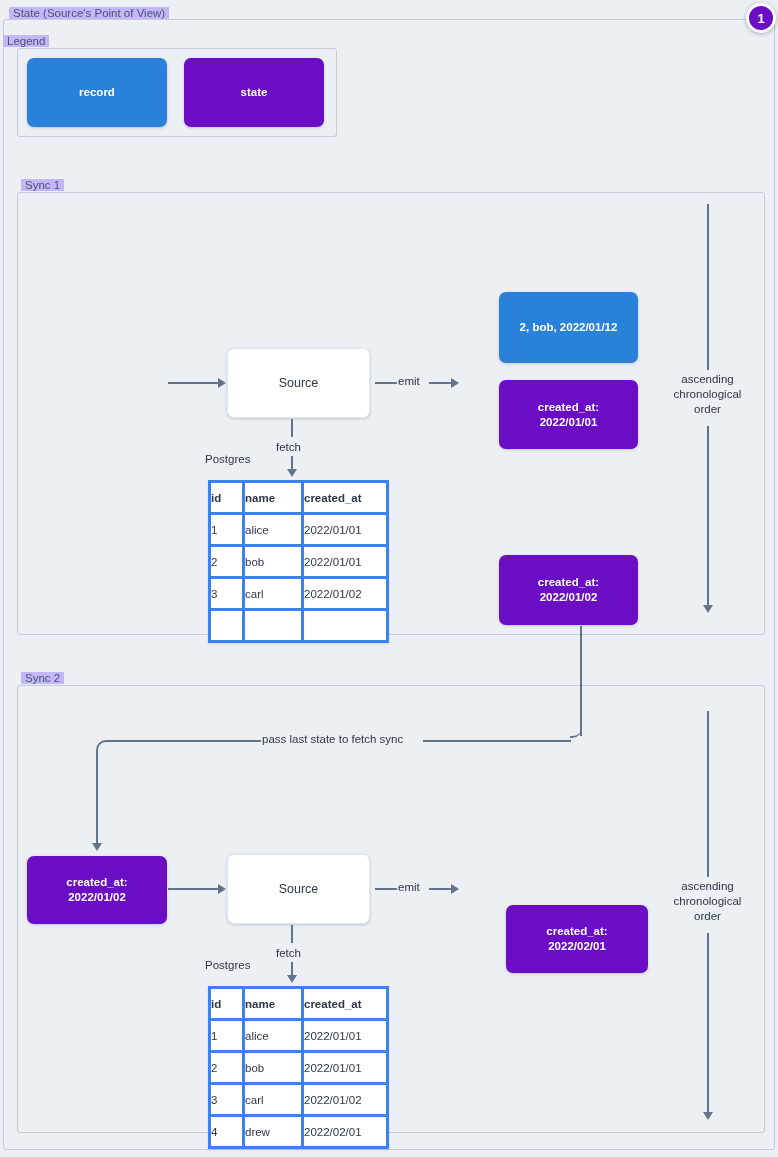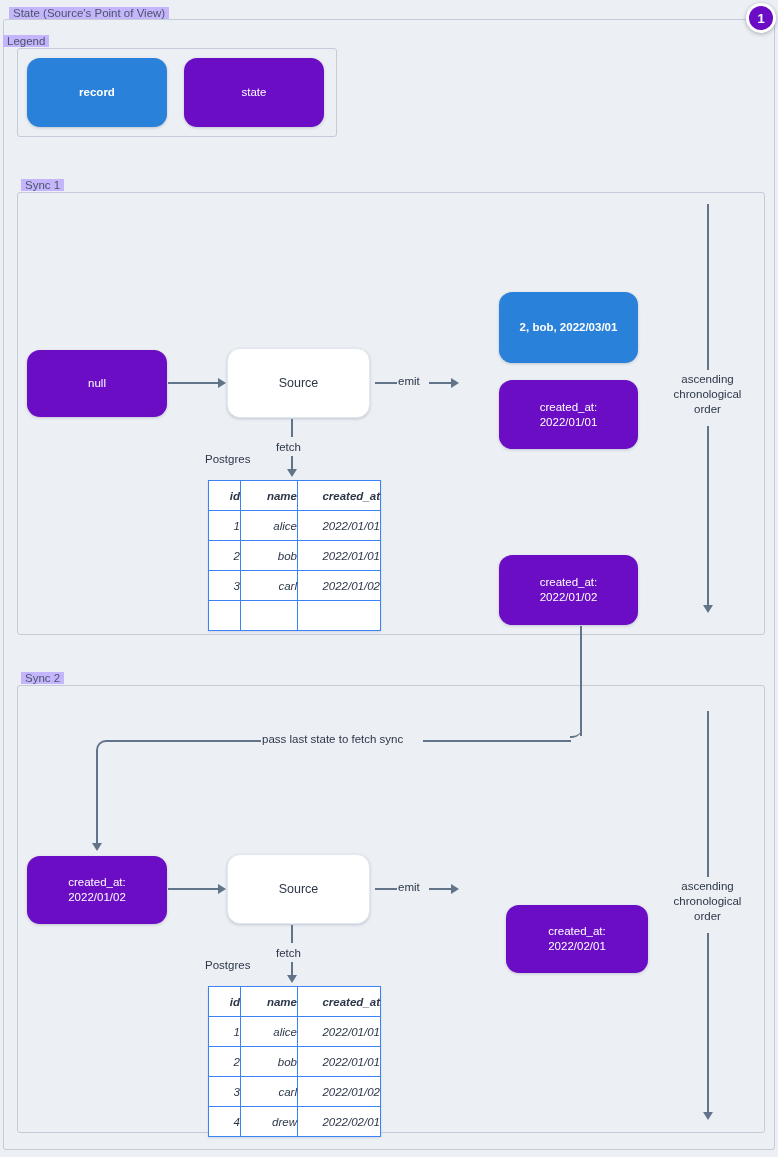--- a/index.html
+++ b/index.html
@@ -34,38 +34,38 @@
     background: #c4b5fd;
     padding: 0 4px;
     line-height: 12px;
     white-space: nowrap;
   }
 
   
   .node {
     position: absolute;
     box-sizing: border-box;
-    border-radius: 13px;
+    border-radius: 7px;
     display: flex;
     align-items: center;
     justify-content: center;
     text-align: center;
     font-size: 11.5px;
     line-height: 15px;
     box-shadow: 0 1px 3px rgba(40,50,70,0.22);
   }
   .node.record {
     background: #2a81d9;
     color: #ffffff;
     font-weight: bold;
   }
   .node.state {
     background: #6a0dc4;
     color: #ffffff;
-    font-weight: normal;
+    font-weight: bold;
   }
   .node.plain {
     background: #ffffff;
     color: #2d3748;
     border: 1px solid #e2e8f0;
     font-weight: normal;
     font-size: 12.5px;
   }
 
   
@@ -79,26 +79,25 @@
   
   .pg-table {
     position: absolute;
     border-collapse: collapse;
     background: #ffffff;
     font-size: 11.5px;
     color: #2d3748;
     box-shadow: 0 1px 2px rgba(40,50,70,0.12);
   }
   .pg-table td, .pg-table th {
-    border: 1px solid #3b82f6;
-    text-align: right;
+    border: 3px solid #3b82f6;
+    text-align: left;
     padding: 0;
     height: 29px;
     font-weight: normal;
-    font-style: italic;
   }
   .pg-table th { font-weight: bold; }
   .pg-table .c-id { width: 31px; }
   .pg-table .c-name { width: 56px; margin-left: 8px; }
   .pg-table .c-created { width: 82px; }
 
   
   .ftext {
     position: absolute;
     font-size: 11.5px;
@@ -186,23 +185,20 @@
   <div class="node record" style="left:27px; top:58px; width:140px; height:69px;">
     <span>record</span>
   </div>
   <div class="node state" style="left:184px; top:58px; width:140px; height:69px;">
     <span>state</span>
   </div>
 
   <div class="group" style="left:17px; top:192px; width:748px; height:443px;"></div>
   <div class="group-label" style="left:21px; top:179px;">Sync 1</div>
 
-  <div class="node state" style="left:27px; top:350px; width:140px; height:67px;">
-    <span>null</span>
-  </div>
 
   <div class="line-h" style="left:168px; top:382px; width:50px;"></div>
   <div class="arrow-r" style="left:218px; top:378px;"></div>
 
   <div class="node plain" style="left:227px; top:348px; width:143px; height:70px;">
     <span>Source</span>
   </div>
 
   <div class="line-h" style="left:375px; top:382px; width:22px;"></div>
   <div class="ftext" style="left:398px; top:374px;">emit</div>
@@ -242,21 +238,21 @@
       </tr>
       <tr>
         <td class="c-id"></td>
         <td class="c-name"></td>
         <td class="c-created"></td>
       </tr>
     </tbody>
   </table>
 
   <div class="node record" style="left:499px; top:292px; width:139px; height:71px;">
-    <span>2, bob, 2022/03/01</span>
+    <span>2, bob, 2022/01/12</span>
   </div>
   <div class="node state" style="left:499px; top:380px; width:139px; height:69px; flex-direction:column;">
     <span>created_at:</span>
     <span>2022/01/01</span>
   </div>
   <div class="node state" style="left:499px; top:555px; width:139px; height:70px; flex-direction:column;">
     <span>created_at:</span>
     <span>2022/01/02</span>
   </div>
 

